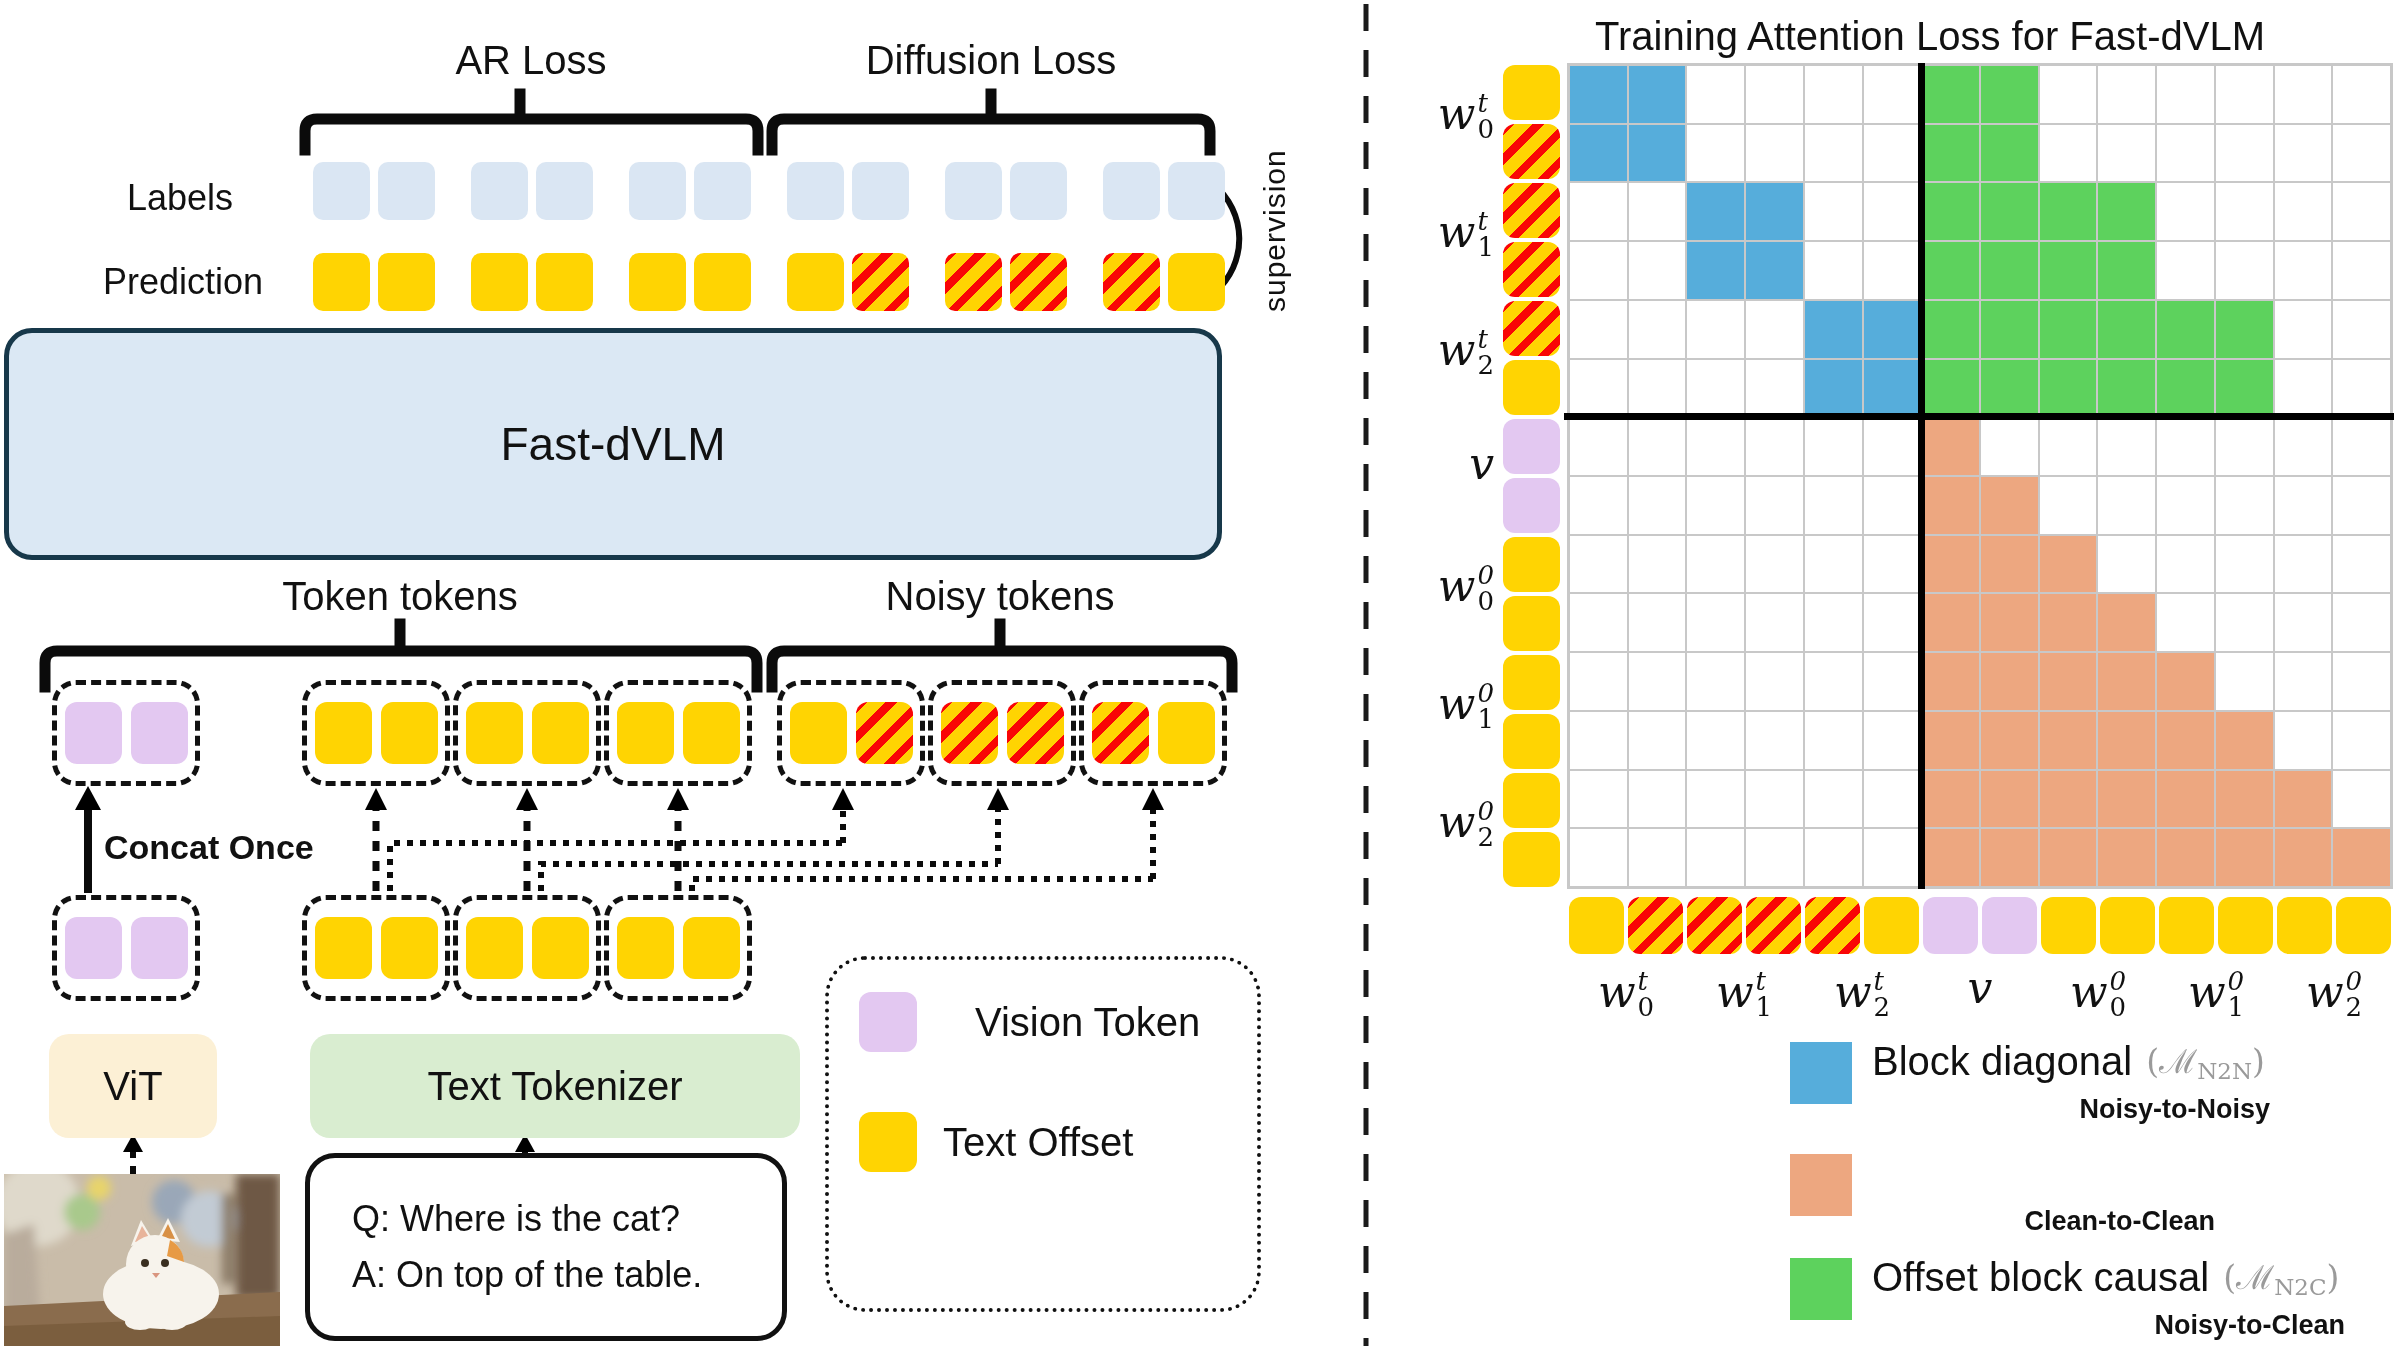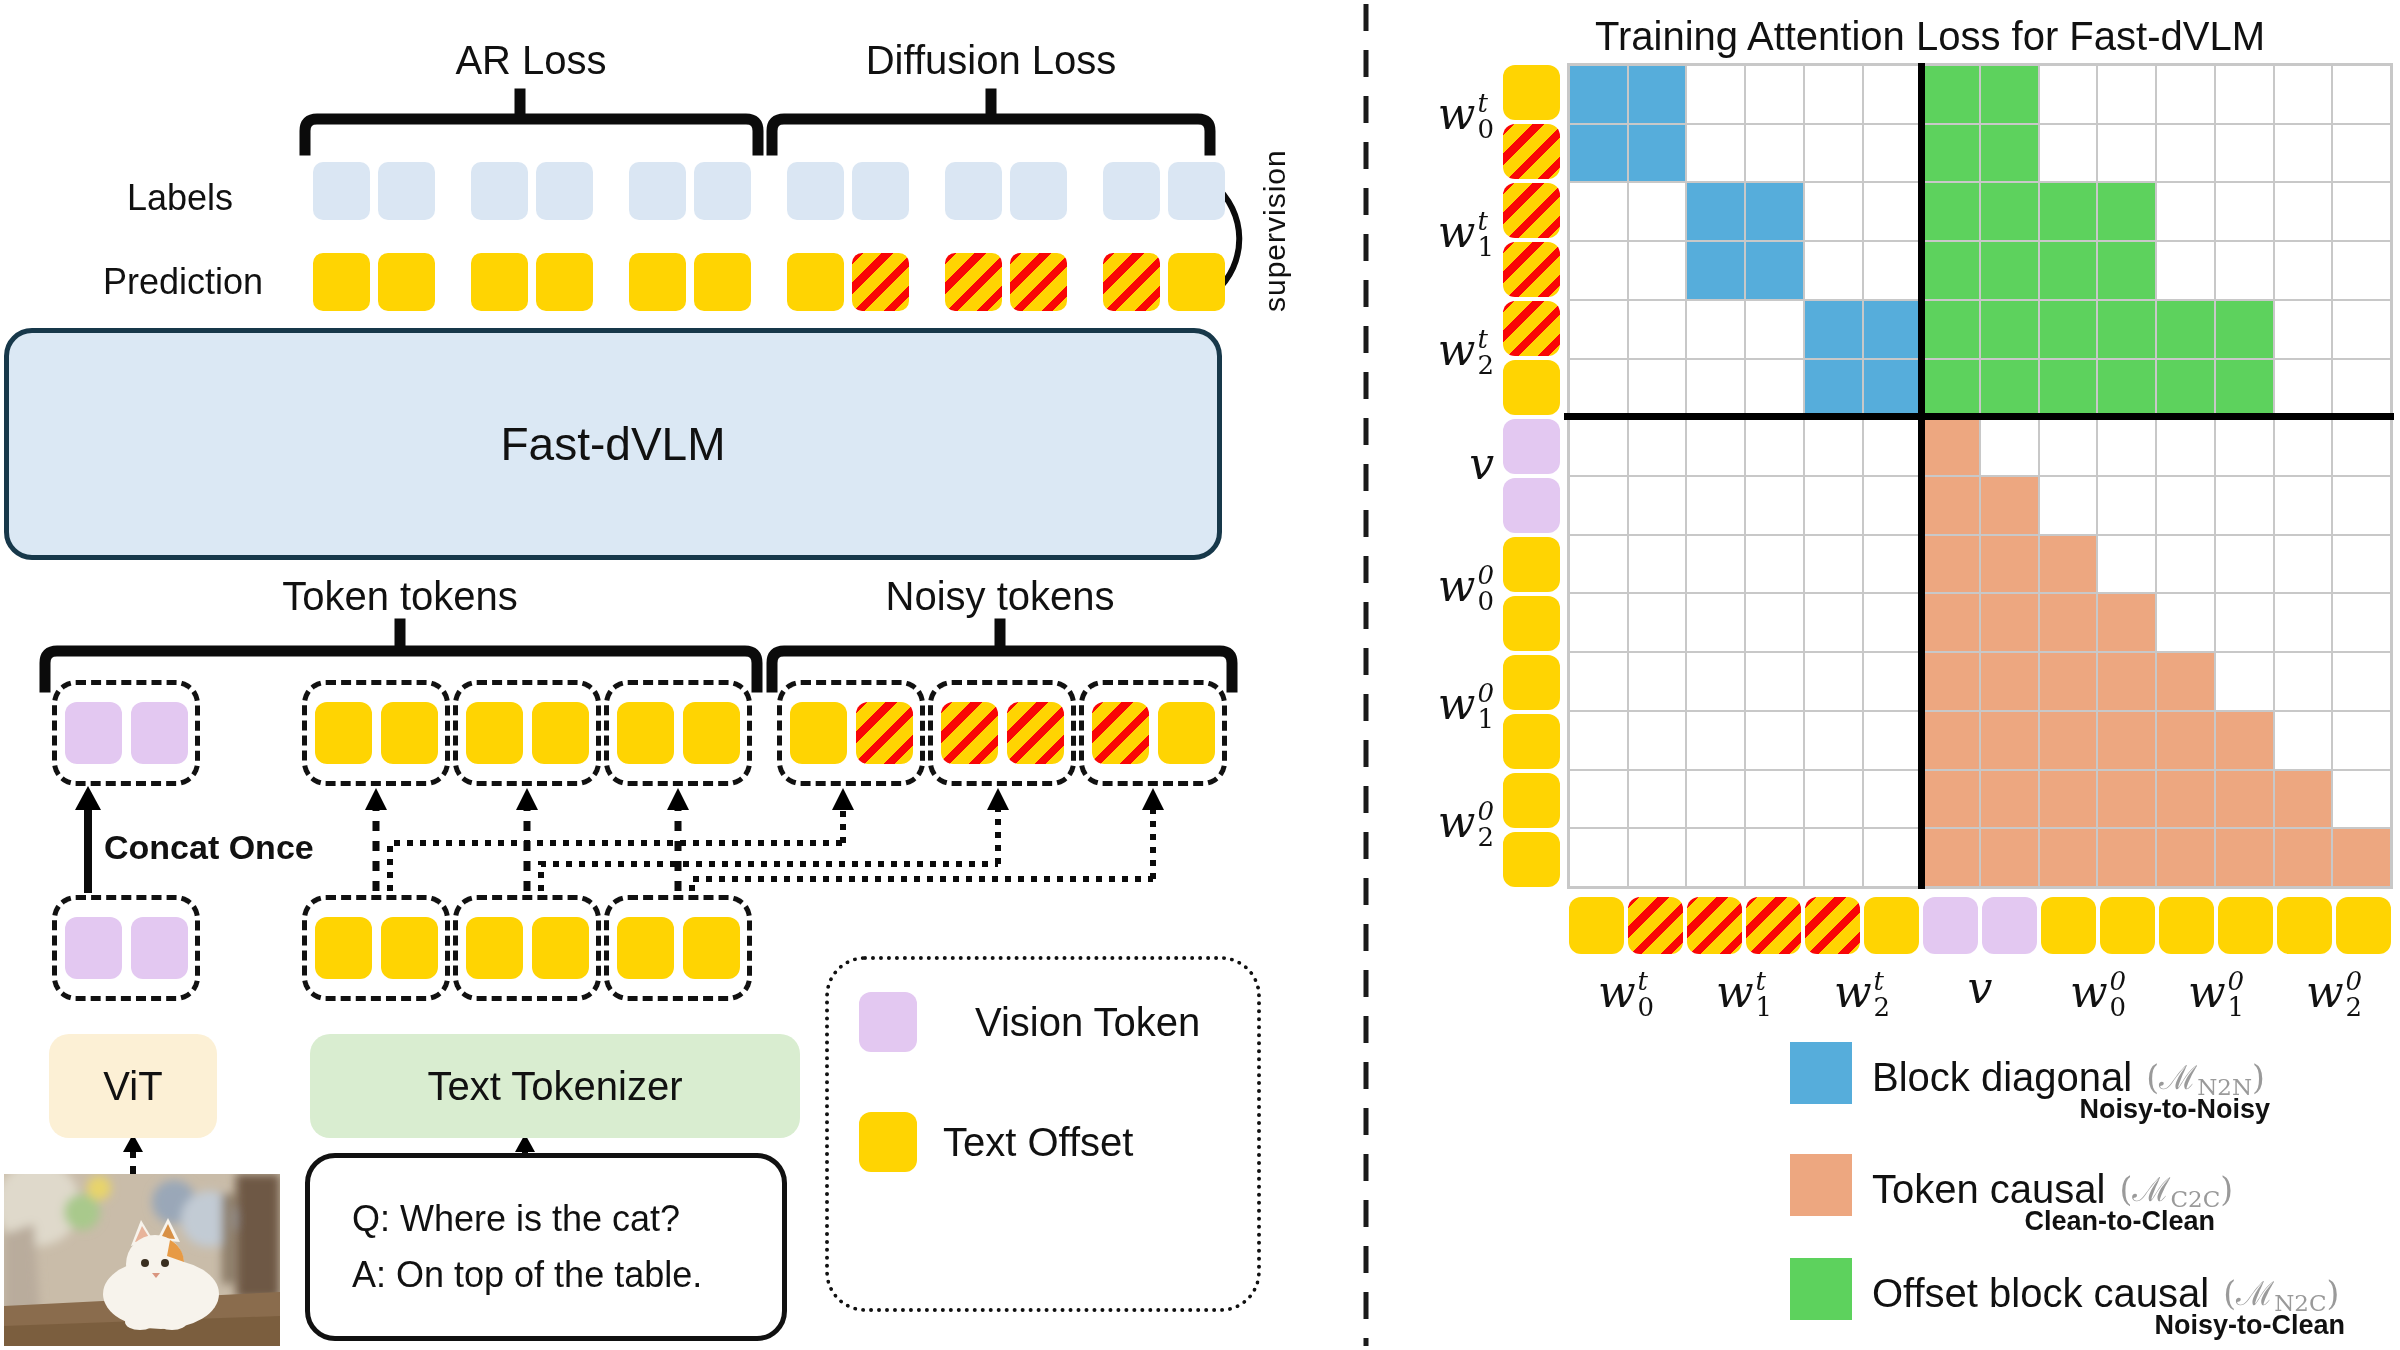--- a/index.html
+++ b/index.html
@@ -18,21 +18,21 @@
              border:2px solid #c8c8c8;box-sizing:border-box;background:#fff;}
   .mask-cell{border:1px solid #c8c8c8;box-sizing:border-box;}
   .mathlab{position:absolute;font-family:"DejaVu Serif",serif;font-style:italic;
            font-size:44px;color:#111;display:flex;align-items:center;}
   .mathlab .base{line-height:1;}
   .mathlab .ss{display:inline-flex;flex-direction:column;font-size:26px;line-height:1.0;
                margin-left:2px;transform:translateY(2px);}
   .mathlab .ss .sup{font-style:italic;}
   .mathlab .ss .sub{font-style:normal;}
   .legend-item-right{position:absolute;left:1790px;width:600px;}
-  .lr-row1{position:absolute;left:82px;top:2px;white-space:nowrap;display:flex;align-items:center;margin-top:16px;}
+  .lr-row1{position:absolute;left:82px;top:2px;white-space:nowrap;display:flex;align-items:center;}
   .lr-label{font-size:40px;color:#111;}
   .lr-math{font-family:"DejaVu Serif",serif;font-size:33px;color:#9a9a9a;margin-left:14px;}
   .lr-math .msub{font-size:23px;vertical-align:-6px;}
   .lr-cap{position:absolute;top:58px;font-size:27px;font-weight:bold;color:#111;white-space:nowrap;}
   .legend-left-item{position:absolute;display:flex;align-items:center;}
 </style>
 </head>
 <body>
 
 <div id="app">
@@ -556,24 +556,20 @@
     <div class="legend-item-right" style="top: 1036px; height: 110px;">
       <div style="position: absolute; left: 0px; top: 6px; width: 62px; height: 62px; background: rgb(86, 173, 219);"></div>
       <div class="lr-row1">
         <span class="lr-label">Block diagonal</span>
         <span class="lr-math"><span>(ℳ</span><span class="msub">N2N</span><span>)</span></span>
       </div>
       <div class="lr-cap" style="right: 120px;">Noisy-to-Noisy</div>
     </div>
     <div class="legend-item-right" style="top: 1148px; height: 110px;">
       <div style="position: absolute; left: 0px; top: 6px; width: 62px; height: 62px; background: rgb(237, 167, 128);"></div>
-      <div class="lr-row1">
-        <span class="lr-label">Token causal</span>
-        <span class="lr-math"><span>(ℳ</span><span class="msub">C2C</span><span>)</span></span>
-      </div>
       <div class="lr-cap" style="right: 175px;">Clean-to-Clean</div>
     </div>
     <div class="legend-item-right" style="top: 1252px; height: 110px;">
       <div style="position: absolute; left: 0px; top: 6px; width: 62px; height: 62px; background: rgb(93, 210, 93);"></div>
       <div class="lr-row1">
         <span class="lr-label">Offset block causal</span>
         <span class="lr-math"><span>(ℳ</span><span class="msub">N2C</span><span>)</span></span>
       </div>
       <div class="lr-cap" style="right: 45px;">Noisy-to-Clean</div>
     </div>

